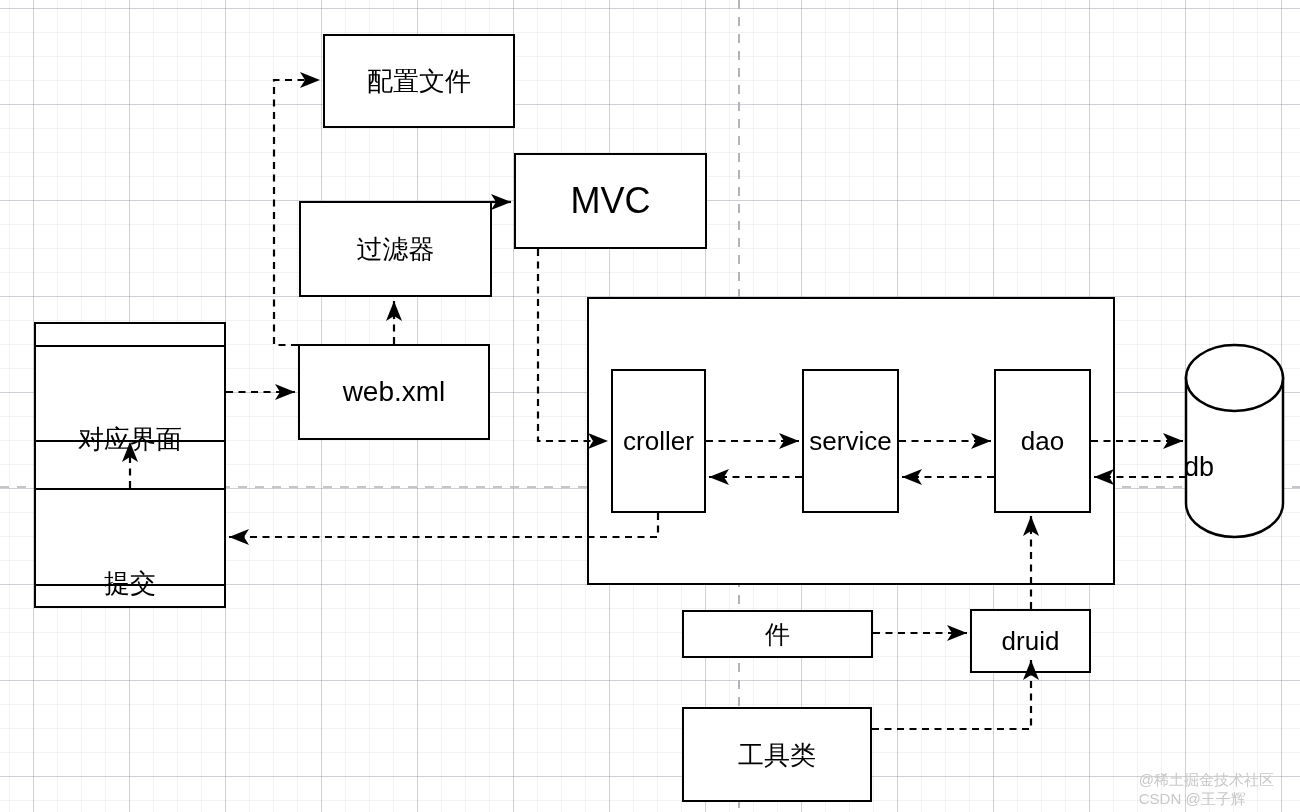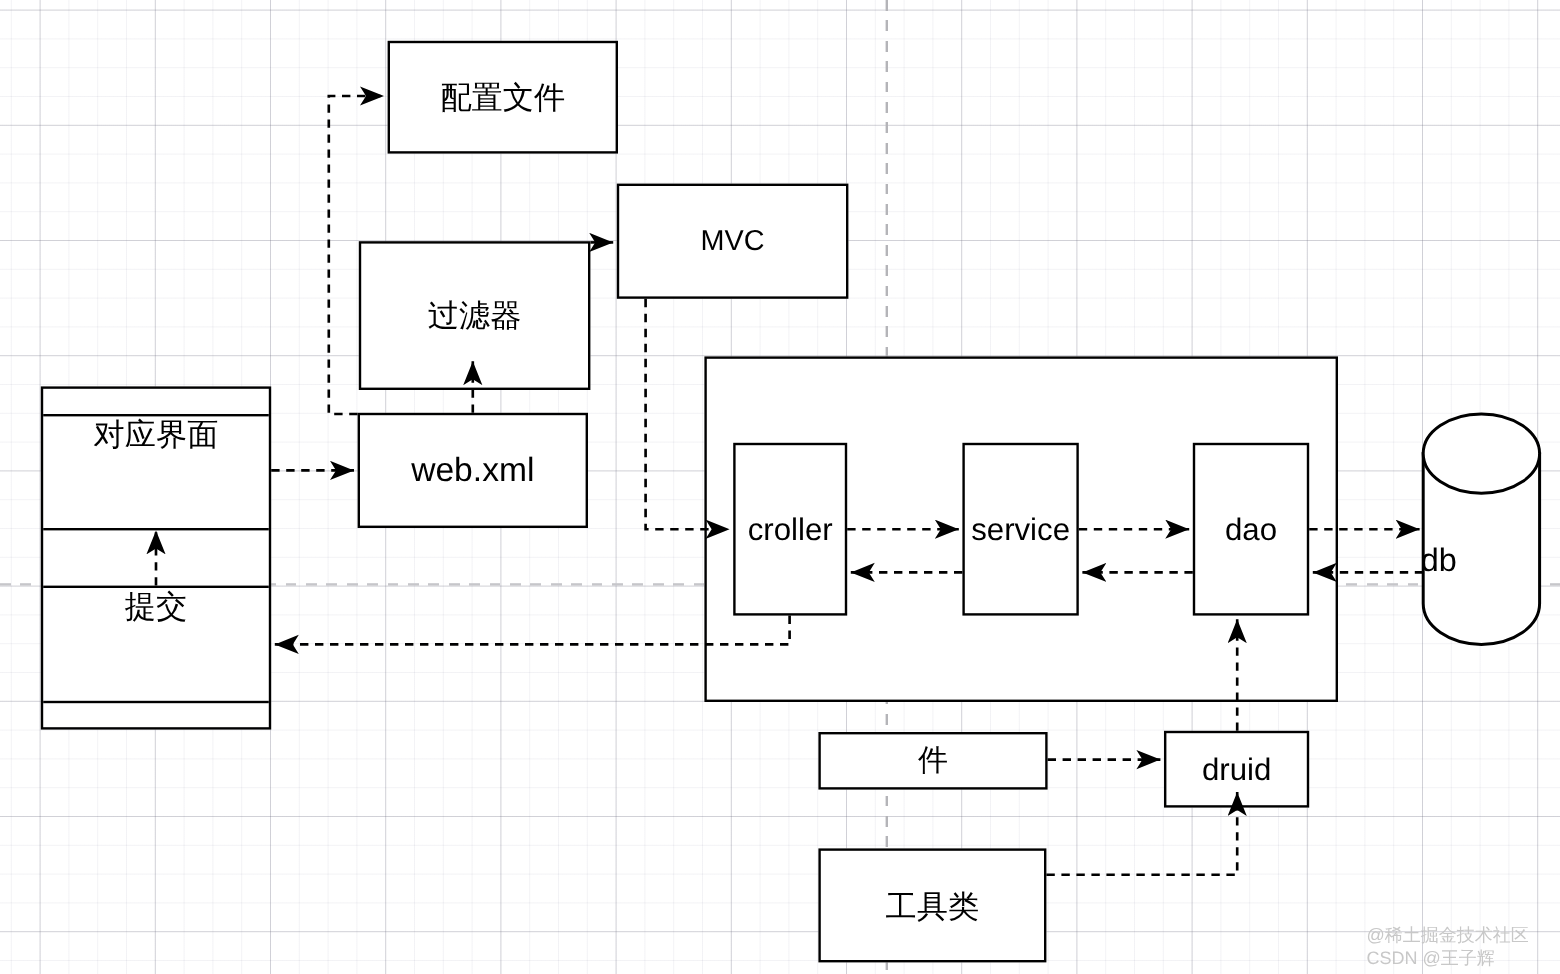--- a/index.html
+++ b/index.html
@@ -18,43 +18,43 @@
   .guide-v{position:absolute;top:0;height:812px;width:2px;z-index:1;
     background:repeating-linear-gradient(to bottom,#b4b4b8 0 9px,transparent 9px 17px);}
   .guide-h{position:absolute;left:0;width:1300px;height:2px;z-index:1;
     background:repeating-linear-gradient(to right,#c6c6ca 0 9px,transparent 9px 17px);}
   .node{position:absolute;box-sizing:border-box;background:#fff;border:2px solid #000;
     display:flex;align-items:center;justify-content:center;text-align:center;
     font-size:26px;line-height:30px;z-index:2;overflow:visible;}
   .panel{position:absolute;box-sizing:border-box;background:#fff;border:2px solid #000;z-index:2;}
   .panel .divider{position:absolute;left:0;width:100%;height:2px;background:#000;}
   .panel .sect{position:absolute;left:0;width:100%;display:flex;flex-direction:column;
-    align-items:center;text-align:center;font-size:26px;line-height:31px;}
+    align-items:center;justify-content:center;text-align:center;font-size:26px;line-height:31px;margin-top:46px;}
   .svglayer{position:absolute;left:0;top:0;z-index:3;pointer-events:none;}
   .dbwrap{position:absolute;left:1184px;top:343px;width:101px;height:196px;z-index:2;}
   .dblabel{position:absolute;left:1184px;top:452px;width:101px;text-align:left;
     font-size:27px;z-index:3;}
   .watermark{position:absolute;right:26px;bottom:4px;text-align:left;font-size:15px;
     line-height:19px;color:#c8c8c8;z-index:4;}
 </style>
 </head>
 <body>
 
 <div class="guide-v" style="left:738px"></div>
 <div class="guide-h" style="top:486px"></div>
 
 <div class="node" style="left:323px;top:34px;width:192px;height:94px">
   <span>配置文件</span>
 </div>
 
-<div class="node" style="left:514px;top:153px;width:193px;height:96px;font-size:24px">
+<div class="node" style="left:514px;top:153px;width:193px;height:96px;font-size:36px">
   <span>MVC</span>
 </div>
 
-<div class="node" style="left:299px;top:201px;width:193px;height:124px">
+<div class="node" style="left:299px;top:201px;width:193px;height:96px">
   <span>过滤器</span>
 </div>
 
 <div class="node" style="left:298px;top:344px;width:192px;height:96px;font-size:28px">
   <span>web.xml</span>
 </div>
 
 <div class="panel" style="left:34px;top:322px;width:192px;height:286px">
   <div class="divider" style="top:21px"></div>
   <div class="divider" style="top:116px"></div>

